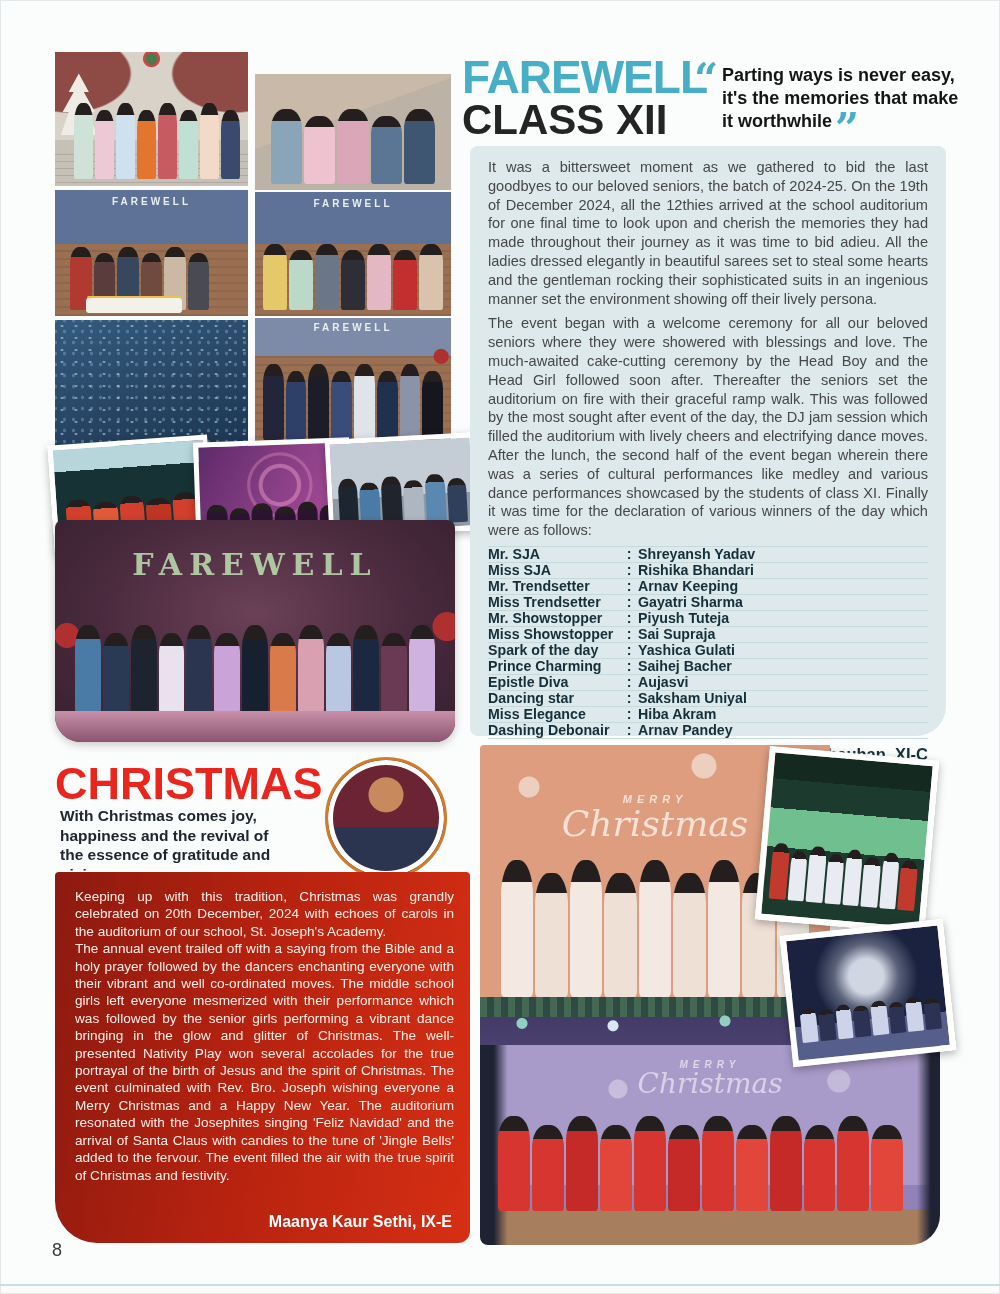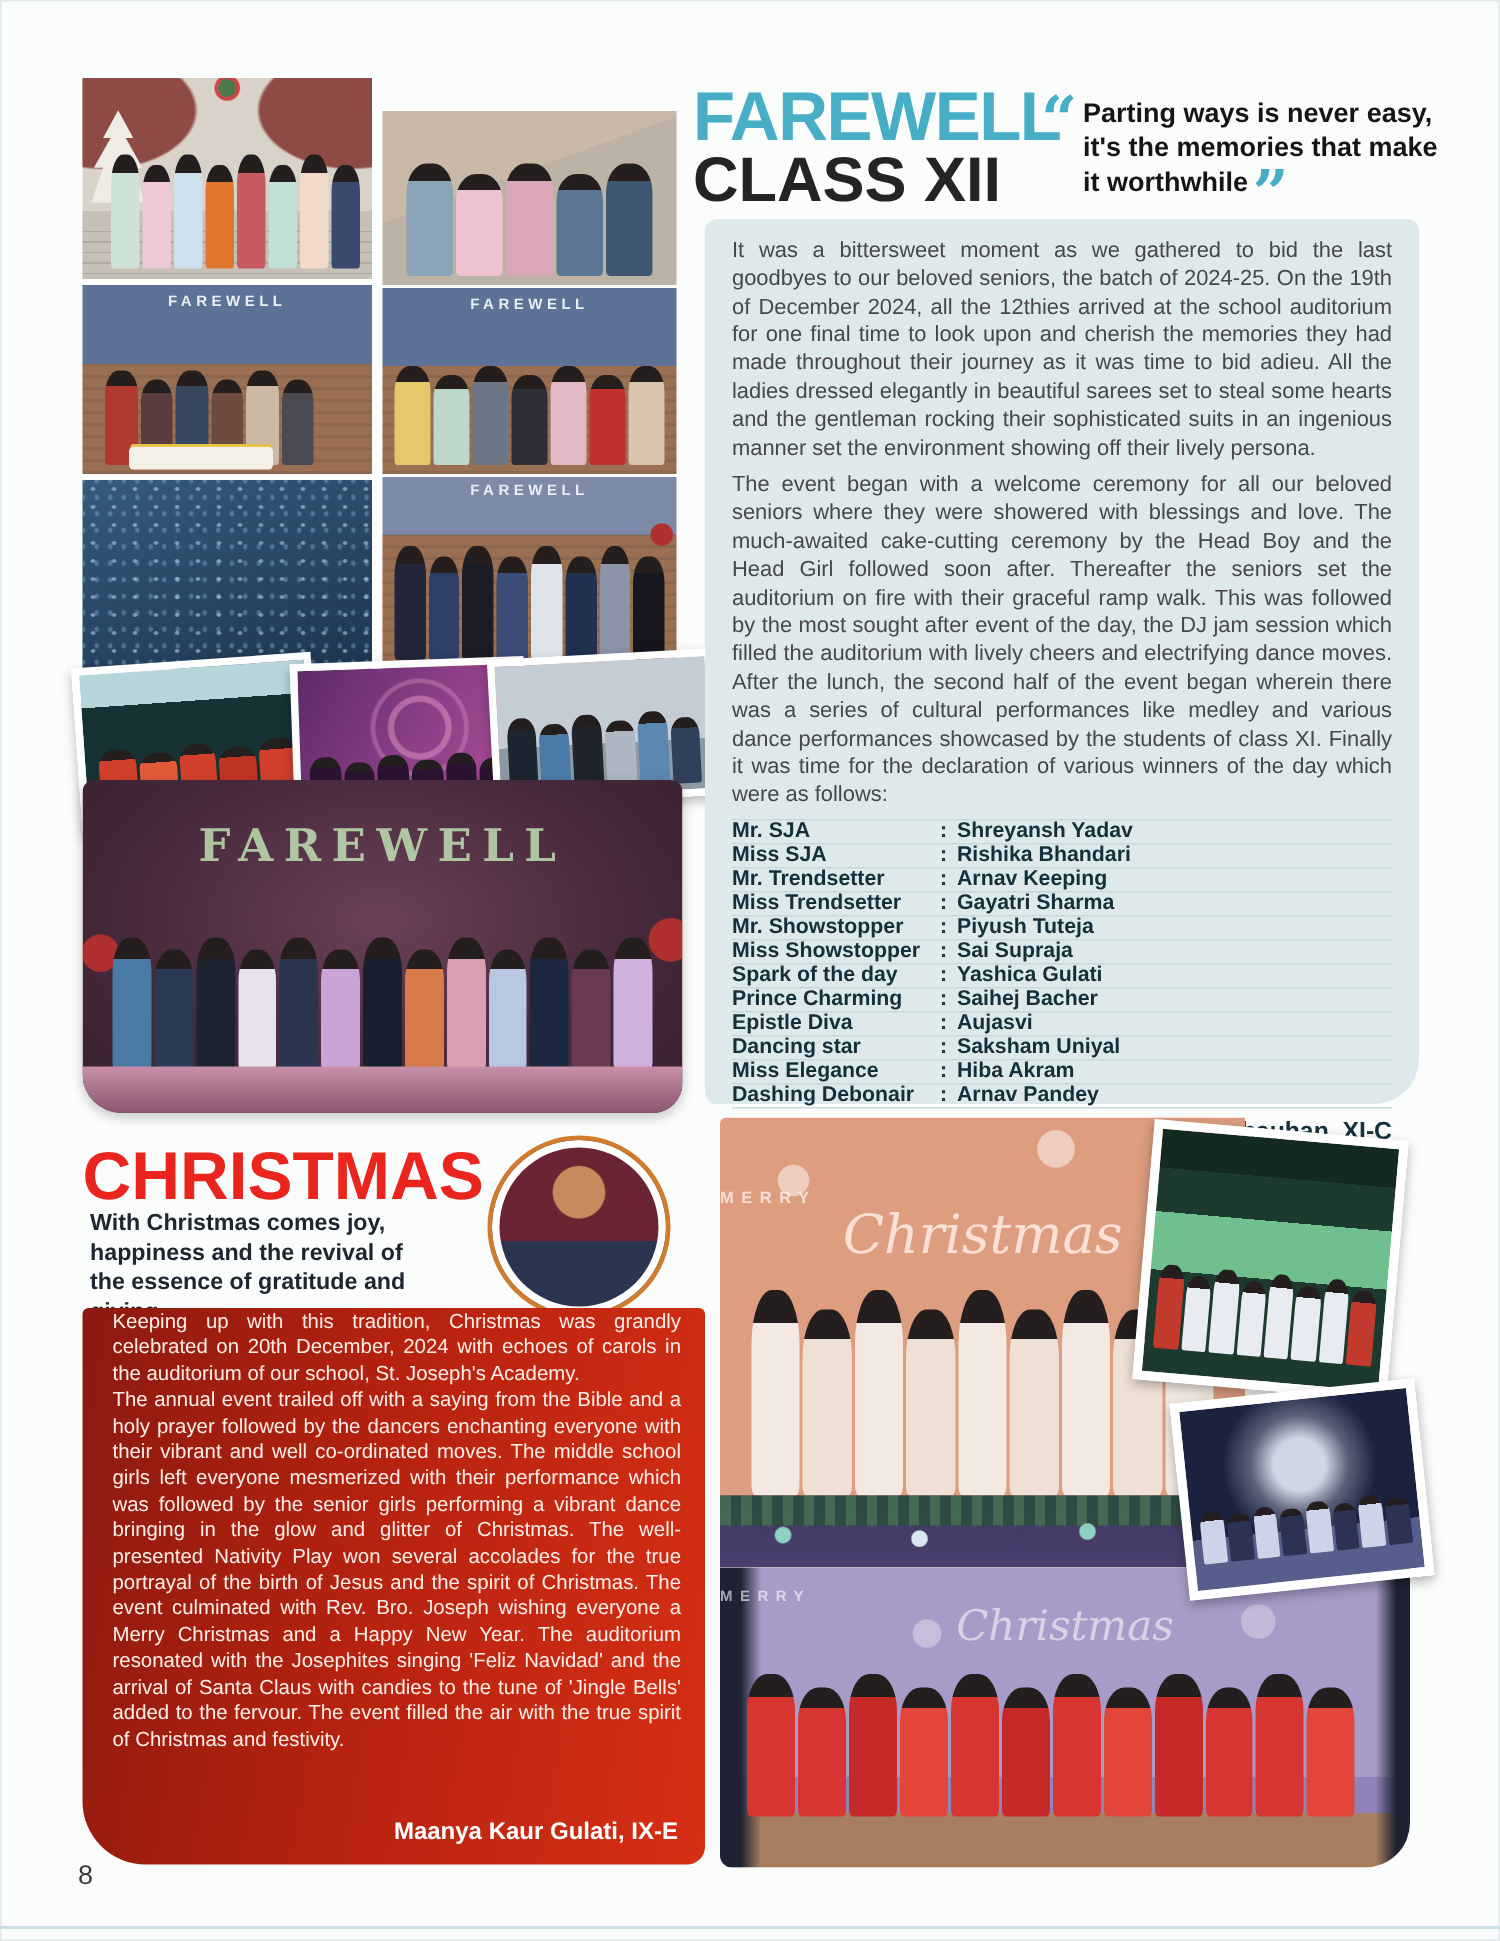--- a/index.html
+++ b/index.html
@@ -142,35 +142,35 @@
   .portrait{position:absolute;left:325px;top:757px;width:116px;height:116px;border-radius:50%;
       border:3px solid #cf7c2c;box-shadow:inset 0 0 0 5px #fff;
       background-image:
         radial-gradient(circle at 50% 30%,#c8895c 0 17px,rgba(0,0,0,0) 18px),
         linear-gradient(0deg,#2c3550 0 42%,rgba(0,0,0,0) 42%),
         radial-gradient(circle at 50% 50%,#6a2433 0 100%);}
 
   
   .xmas-box{position:absolute;left:55px;top:872px;width:415px;height:371px;box-sizing:border-box;
       background:linear-gradient(100deg,#8c1a10 0%,#b5220f 45%,#d62f14 100%);
-      border-radius:4px 4px 12px 42px;padding:0 16px 12px 20px;overflow:hidden;}
+      border-radius:4px 4px 12px 42px;padding:16px 16px 12px 20px;overflow:hidden;}
   .xmas-box p{margin:0;font-size:13.6px;line-height:17.4px;color:#ffeee8;text-align:justify;}
   .x-byline{position:absolute;right:18px;bottom:12px;font-weight:700;font-size:16px;color:#ffffff;}
 
   
   .xcollage{position:absolute;left:480px;top:745px;width:465px;height:500px;}
   .xph{position:absolute;overflow:hidden;}
   .salmon{left:0;top:0;width:350px;height:300px;border-radius:4px 0 0 0;
       background-image:
         radial-gradient(circle at 14% 14%,rgba(255,255,255,.5) 0 10px,rgba(0,0,0,0) 11px),
         radial-gradient(circle at 64% 7%,rgba(255,255,255,.5) 0 12px,rgba(0,0,0,0) 13px),
         radial-gradient(circle at 90% 28%,rgba(255,255,255,.45) 0 8px,rgba(0,0,0,0) 9px),
         linear-gradient(180deg,#dd9d7e 0 84%,#d18f74 84% 100%);}
-  .merry{position:absolute;top:48px;left:0;right:0;font-size:11px;letter-spacing:5px;
-      color:rgba(255,240,235,.8);font-weight:700;}
+  .merry{position:absolute;top:48px;left:0;right:0;text-align:center;font-size:11px;letter-spacing:5px;
+      color:rgba(255,240,235,.8);font-weight:700;font-style:italic;}
   .xscript{position:absolute;top:58px;left:0;right:0;text-align:center;
       font-family:"DejaVu Serif",serif;font-style:italic;font-size:36px;color:rgba(255,236,228,.85);}
   .salmon .pp{left:6%;right:6%;bottom:16%;height:48%;}
   .salmon .pp i{--c:#f3e9e2;}
   .salmon .pp i:nth-child(even){--c:#efe0d6;}
   .garland{position:absolute;left:0;right:0;bottom:0;height:48px;
       background-image:
         radial-gradient(circle at 12% 55%,#8fd0c0 0 5px,rgba(0,0,0,0) 6px),
         radial-gradient(circle at 38% 60%,#d8e8f0 0 5px,rgba(0,0,0,0) 6px),
         radial-gradient(circle at 70% 50%,#8fd0c0 0 5px,rgba(0,0,0,0) 6px),
@@ -405,21 +405,21 @@
     <div class="fw-byline">Titiksha Chauhan, XI-C</div>
   </section>
 
   <h2 class="xmas-title">CHRISTMAS</h2>
   <p class="xmas-sub">With Christmas comes joy, happiness and the revival of the essence of gratitude and giving.</p>
   <div class="portrait"></div>
 
   <section class="xmas-box">
     <p>Keeping up with this tradition, Christmas was grandly celebrated on 20th December, 2024 with echoes of carols in the auditorium of our school, St. Joseph's Academy.</p>
     <p>The annual event trailed off with a saying from the Bible and a holy prayer followed by the dancers enchanting everyone with their vibrant and well co-ordinated moves. The middle school girls left everyone mesmerized with their performance which was followed by the senior girls performing a vibrant dance bringing in the glow and glitter of Christmas. The well-presented Nativity Play won several accolades for the true portrayal of the birth of Jesus and the spirit of Christmas. The event culminated with Rev. Bro. Joseph wishing everyone a Merry Christmas and a Happy New Year. The auditorium resonated with the Josephites singing 'Feliz Navidad' and the arrival of Santa Claus with candies to the tune of 'Jingle Bells' added to the fervour.  The event filled the air with the true spirit of Christmas and festivity.</p>
-    <div class="x-byline">Maanya Kaur Gulati, IX-E</div>
+    <div class="x-byline">Maanya Kaur Sethi, IX-E</div>
   </section>
 
   <section class="xcollage">
     <figure class="xph salmon">
       <span class="merry">MERRY</span>
       <span class="xscript">Christmas</span>
       <div class="pp">
           <i></i>
           <i></i>
           <i></i>

